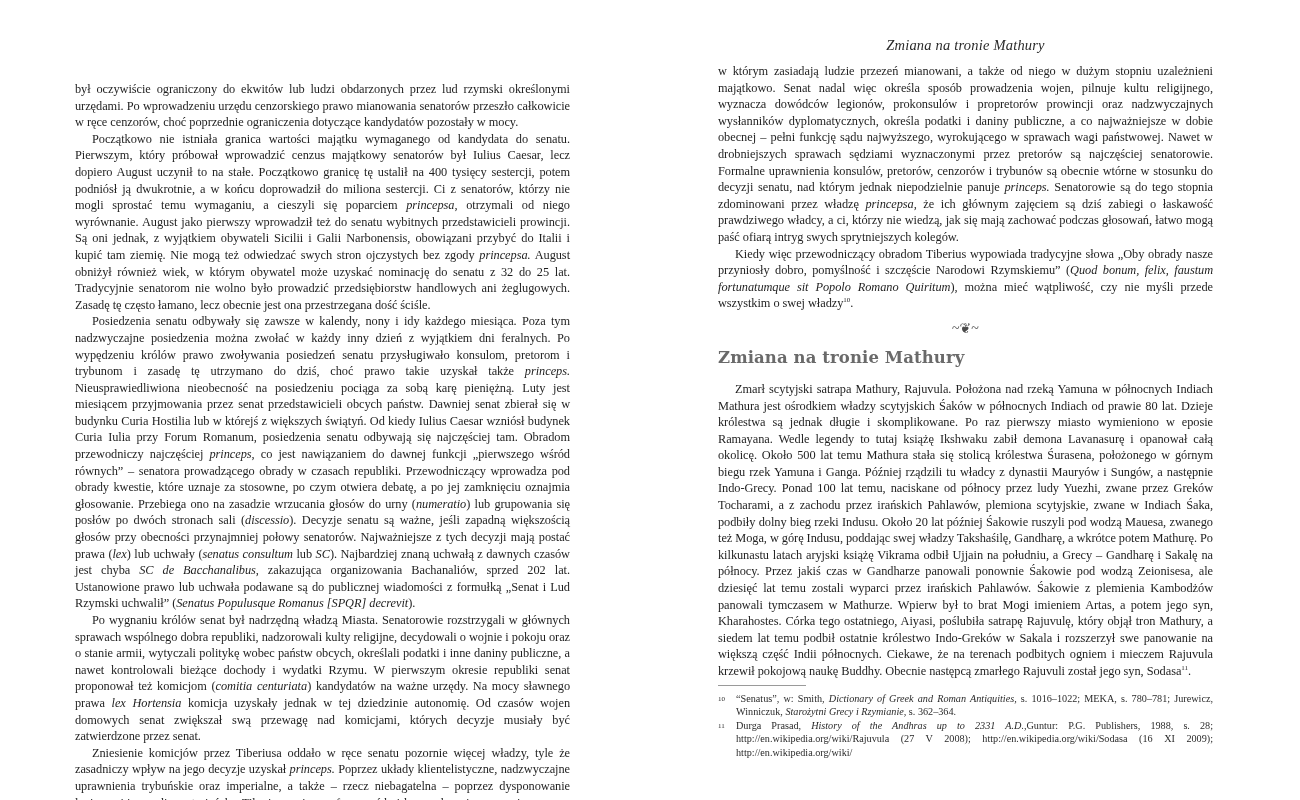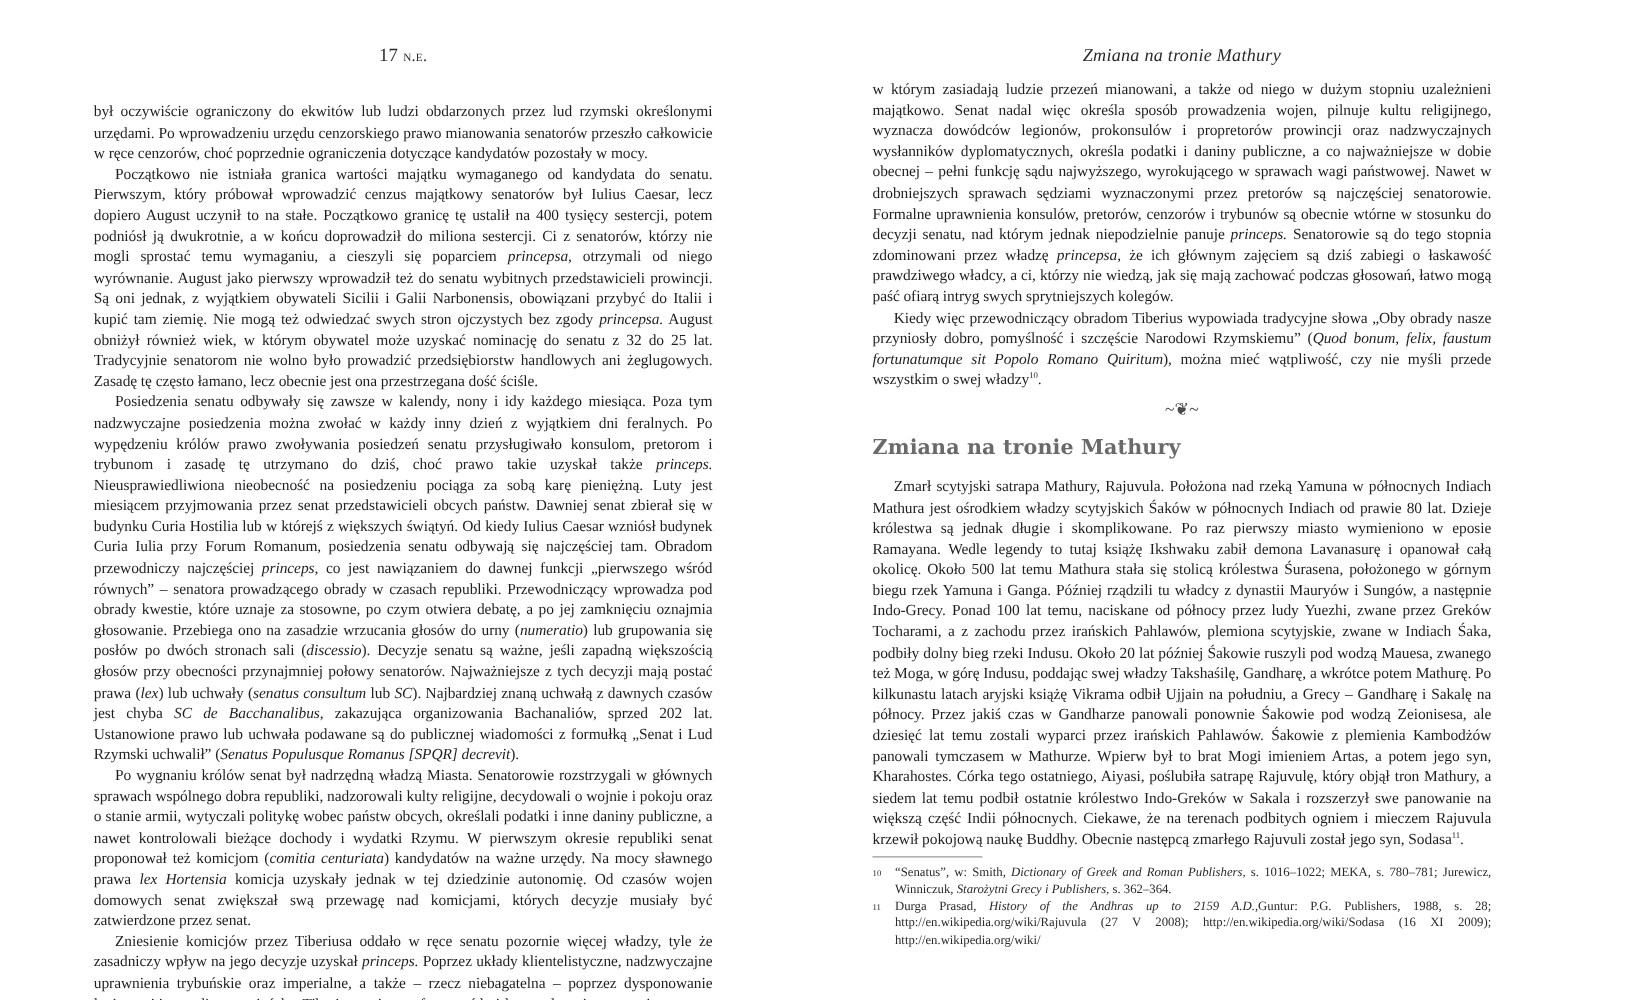--- a/index.html
+++ b/index.html
@@ -3,21 +3,21 @@
 <meta charset="utf-8">
 <style>
   html, body { margin: 0; padding: 0; }
   body {
     width: 1300px; height: 800px; background: #ffffff; overflow: hidden;
     font-family: "Liberation Serif", "DejaVu Serif", serif; color: #1e1e1e;
     position: relative;
   }
   .page { position: absolute; top: 0; height: 800px; }
   .page.left { left: 75px; width: 495px; }
-  .page.right { left: 698px; width: 495px; }
+  .page.right { left: 718px; width: 495px; }
   .running-head {
     position: absolute; top: 37px; left: 0; right: 0; text-align: center;
     font-size: 15px; color: #2a2a2a; letter-spacing: 0.2px;
   }
   .running-head .sc { font-variant: small-caps; font-size: 13px; }
   .right .running-head { font-style: italic; font-size: 14.5px; }
   .body-text { position: absolute; top: 81px; left: 0; width: 495px; }
   .right .body-text { top: 63px; }
   p {
     margin: 0; font-size: 12.35px; line-height: 16.6px; text-align: justify;
@@ -44,24 +44,20 @@
   .folio {
     position: absolute; top: 764px; left: 0; right: 0; text-align: center;
     font-size: 15px; color: #2a2a2a;
   }
   .folio .orn { font-size: 10px; color: #555; margin: 0 4px; vertical-align: 2px; }
 </style>
 </head>
 <body>
 
 <div class="page left">
-  <div class="running-head">
-    <span>17</span>
-    <span class="sc">n.e.</span>
-  </div>
   <div class="body-text" id="left-body">
       <p>był oczywiście ograniczony do ekwitów lub ludzi obdarzonych przez lud rzymski określonymi urzędami. Po wprowadzeniu urzędu cenzorskiego prawo mianowania senatorów przeszło całkowicie w ręce cenzorów, choć poprzednie ograniczenia dotyczące kandydatów pozostały w mocy.</p>
       <p class="indent">Początkowo nie istniała granica wartości majątku wymaganego od kandydata do senatu. Pierwszym, który próbował wprowadzić cenzus majątkowy senatorów był Iulius Caesar, lecz dopiero August uczynił to na stałe. Początkowo granicę tę ustalił na 400 tysięcy sestercji, potem podniósł ją dwukrotnie, a w końcu doprowadził do miliona sestercji. Ci z senatorów, którzy nie mogli sprostać temu wymaganiu, a cieszyli się poparciem <i>princepsa</i>, otrzymali od niego wyrównanie. August jako pierwszy wprowadził też do senatu wybitnych przedstawicieli prowincji. Są oni jednak, z wyjątkiem obywateli Sicilii i Galii Narbonensis, obowiązani przybyć do Italii i kupić tam ziemię. Nie mogą też odwiedzać swych stron ojczystych bez zgody <i>princepsa.</i> August obniżył również wiek, w którym obywatel może uzyskać nominację do senatu z 32 do 25 lat. Tradycyjnie senatorom nie wolno było prowadzić przedsiębiorstw handlowych ani żeglugowych. Zasadę tę często łamano, lecz obecnie jest ona przestrzegana dość ściśle.</p>
       <p class="indent">Posiedzenia senatu odbywały się zawsze w kalendy, nony i idy każdego miesiąca. Poza tym nadzwyczajne posiedzenia można zwołać w każdy inny dzień z wyjątkiem dni feralnych. Po wypędzeniu królów prawo zwoływania posiedzeń senatu przysługiwało konsulom, pretorom i trybunom i zasadę tę utrzymano do dziś, choć prawo takie uzyskał także <i>princeps.</i> Nieusprawiedliwiona nieobecność na posiedzeniu pociąga za sobą karę pieniężną. Luty jest miesiącem przyjmowania przez senat przedstawicieli obcych państw. Dawniej senat zbierał się w budynku Curia Hostilia lub w którejś z większych świątyń. Od kiedy Iulius Caesar wzniósł budynek Curia Iulia przy Forum Romanum, posiedzenia senatu odbywają się najczęściej tam. Obradom przewodniczy najczęściej <i>princeps</i>, co jest nawiązaniem do dawnej funkcji „pierwszego wśród równych” – senatora prowadzącego obrady w czasach republiki. Przewodniczący wprowadza pod obrady kwestie, które uznaje za stosowne, po czym otwiera debatę, a po jej zamknięciu oznajmia głosowanie. Przebiega ono na zasadzie wrzucania głosów do urny (<i>numeratio</i>) lub grupowania się posłów po dwóch stronach sali (<i>discessio</i>). Decyzje senatu są ważne, jeśli zapadną większością głosów przy obecności przynajmniej połowy senatorów. Najważniejsze z tych decyzji mają postać prawa (<i>lex</i>) lub uchwały (<i>senatus consultum</i> lub <i>SC</i>). Najbardziej znaną uchwałą z dawnych czasów jest chyba <i>SC de Bacchanalibus</i>, zakazująca organizowania Bachanaliów, sprzed 202 lat. Ustanowione prawo lub uchwała podawane są do publicznej wiadomości z formułką „Senat i Lud Rzymski uchwalił” (<i>Senatus Populusque Romanus [SPQR] decrevit</i>).</p>
       <p class="indent">Po wygnaniu królów senat był nadrzędną władzą Miasta. Senatorowie rozstrzygali w głównych sprawach wspólnego dobra republiki, nadzorowali kulty religijne, decydowali o wojnie i pokoju oraz o stanie armii, wytyczali politykę wobec państw obcych, określali podatki i inne daniny publiczne, a nawet kontrolowali bieżące dochody i wydatki Rzymu. W pierwszym okresie republiki senat proponował też komicjom (<i>comitia centuriata</i>) kandydatów na ważne urzędy. Na mocy sławnego prawa <i>lex Hortensia</i> komicja uzyskały jednak w tej dziedzinie autonomię. Od czasów wojen domowych senat zwiększał swą przewagę nad komicjami, których decyzje musiały być zatwierdzone przez senat.</p>
       <p class="indent">Zniesienie komicjów przez Tiberiusa oddało w ręce senatu pozornie więcej władzy, tyle że zasadniczy wpływ na jego decyzje uzyskał <i>princeps.</i> Poprzez układy klientelistyczne, nadzwyczajne uprawnienia trybuńskie oraz imperialne, a także – rzecz niebagatelna – poprzez dysponowanie legionami i gwardią pretoriańską, Tiberius może przeforsować każdą swą decyzję w senacie,</p>
     </div>
 </div>
 
 <div class="page right">
@@ -74,20 +70,20 @@
     <div class="ornament">~❦~</div>
     <div class="section-heading">Zmiana na tronie Mathury</div>
     <div id="right-after">
         <p class="indent">Zmarł scytyjski satrapa Mathury, Rajuvula. Położona nad rzeką Yamuna w północnych Indiach Mathura jest ośrodkiem władzy scytyjskich Śaków w północnych Indiach od prawie 80 lat. Dzieje królestwa są jednak długie i skomplikowane. Po raz pierwszy miasto wymieniono w eposie Ramayana. Wedle legendy to tutaj książę Ikshwaku zabił demona Lavanasurę i opanował całą okolicę. Około 500 lat temu Mathura stała się stolicą królestwa Śurasena, położonego w górnym biegu rzek Yamuna i Ganga. Później rządzili tu władcy z dynastii Mauryów i Sungów, a następnie Indo-Grecy. Ponad 100 lat temu, naciskane od północy przez ludy Yuezhi, zwane przez Greków Tocharami, a z zachodu przez irańskich Pahlawów, plemiona scytyjskie, zwane w Indiach Śaka, podbiły dolny bieg rzeki Indusu. Około 20 lat później Śakowie ruszyli pod wodzą Mauesa, zwanego też Moga, w górę Indusu, poddając swej władzy Takshaśilę, Gandharę, a wkrótce potem Mathurę. Po kilkunastu latach aryjski książę Vikrama odbił Ujjain na południu, a Grecy – Gandharę i Sakalę na północy. Przez jakiś czas w Gandharze panowali ponownie Śakowie pod wodzą Zeionisesa, ale dziesięć lat temu zostali wyparci przez irańskich Pahlawów. Śakowie z plemienia Kambodżów panowali tymczasem w Mathurze. Wpierw był to brat Mogi imieniem Artas, a potem jego syn, Kharahostes. Córka tego ostatniego, Aiyasi, poślubiła satrapę Rajuvulę, który objął tron Mathury, a siedem lat temu podbił ostatnie królestwo Indo-Greków w Sakala i rozszerzył swe panowanie na większą część Indii północnych. Ciekawe, że na terenach podbitych ogniem i mieczem Rajuvula krzewił pokojową naukę Buddhy. Obecnie następcą zmarłego Rajuvuli został jego syn, Sodasa<sup>11</sup>.</p>
       </div>
   </div>
   <div class="footnote-rule" style="top:685px"></div>
   <div class="footnotes" id="footnotes">
       <div class="fn">
         <span class="num">10</span>
-        <span class="txt">“Senatus”, w: Smith, <i>Dictionary of Greek and Roman Publishers,</i> s. 1016–1022; MEKA, s. 780–781; Jurewicz, Winniczuk, <i>Starożytni Grecy i Publishers,</i> s. 362–364.</span>
+        <span class="txt">“Senatus”, w: Smith, <i>Dictionary of Greek and Roman Antiquities,</i> s. 1016–1022; MEKA, s. 780–781; Jurewicz, Winniczuk, <i>Starożytni Grecy i Rzymianie,</i> s. 362–364.</span>
       </div>
       <div class="fn">
         <span class="num">11</span>
-        <span class="txt">Durga Prasad, <i>History of the Andhras up to 2159 A.D.</i>,Guntur: P.G. Publishers, 1988, s. 28; http://en.wikipedia.org/wiki/Rajuvula (27 V 2008); http://en.wikipedia.org/wiki/Sodasa (16 XI 2009); http://en.wikipedia.org/wiki/</span>
+        <span class="txt">Durga Prasad, <i>History of the Andhras up to 2331 A.D.</i>,Guntur: P.G. Publishers, 1988, s. 28; http://en.wikipedia.org/wiki/Rajuvula (27 V 2008); http://en.wikipedia.org/wiki/Sodasa (16 XI 2009); http://en.wikipedia.org/wiki/</span>
       </div>
     </div>
 </div>
 
 </body></html>

